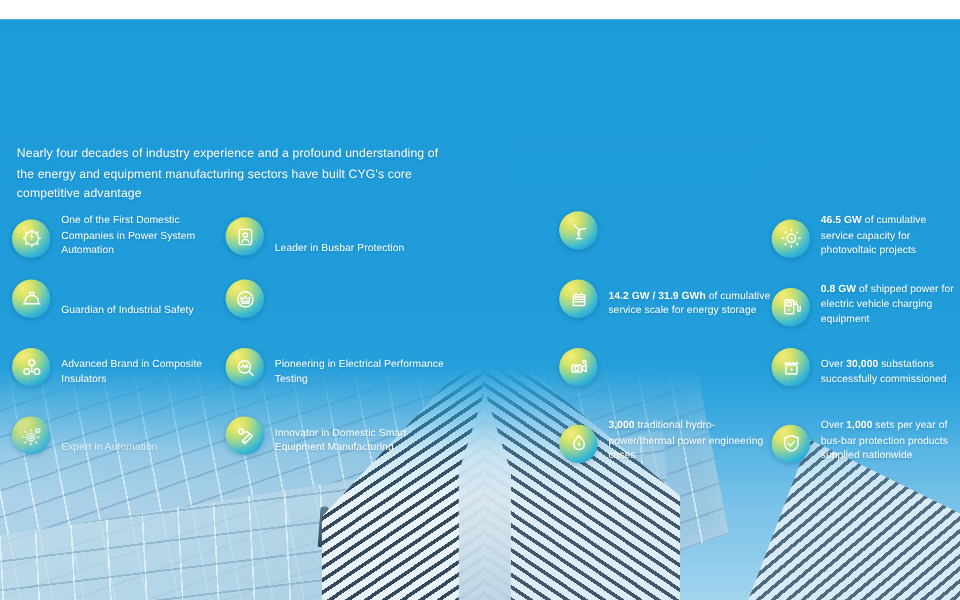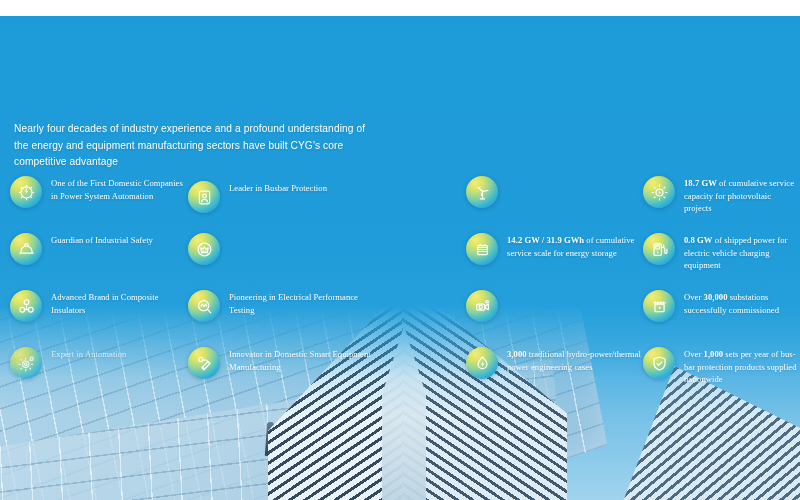--- a/index.html
+++ b/index.html
@@ -128,21 +128,21 @@
   }
 
   .grid { position: absolute; left: 0; top: 160px; width: 800px; }
 
   .col { position: absolute; top: 0; }
   .col-1 { left: 10px;  width: 180px; }
   .col-2 { left: 188px; width: 185px; }
   .col-3 { left: 466px; width: 180px; }
   .col-4 { left: 643px; width: 157px; }
 
-  .item { position: absolute; display: flex; align-items: flex-start; font-family: Liberation Serif, serif; }
+  .item { position: absolute; display: flex; align-items: flex-end; }
   .item .label {
     color: #ffffff;
     font-size: 8.6px;
     line-height: 12.6px;
     letter-spacing: .05px;
     text-shadow: 0 1px 2px rgba(0,55,95,.22);
     padding-top: 1px;
   }
   .item .label b { font-weight: 700; }
 
@@ -318,21 +318,21 @@
 
       <div class="col col-4">
         <div class="item" style="top:0px">
           <span class="badge">
             <svg viewBox="0 0 24 24">
                 <circle cx="12" cy="12" r="4.4"></circle>
                 <path d="M12.6 9.6l-1.9 3.2h1.7l-.8 2.4 2.4-3.3h-1.7z" class="fl"></path>
                 <path d="M12 4.2V2.6M12 21.4v-1.6M19.8 12h1.6M2.6 12h1.6M17.5 6.5l1.1-1.1M5.4 18.6l1.1-1.1M17.5 17.5l1.1 1.1M5.4 5.4l1.1 1.1"></path>
               </svg>
           </span>
-          <span class="label"><span></span><b>18.7 GW</b><span> of cumulative service capacity for photovoltaic projects</span></span>
+          <span class="label"><span></span><b>46.5 GW</b><span> of cumulative service capacity for photovoltaic projects</span></span>
         </div>
         <div class="item" style="top:57px">
           <span class="badge">
             <svg viewBox="0 0 24 24">
                 <rect x="5" y="5" width="9.5" height="14.5" rx="1.4"></rect>
                 <rect x="7.2" y="7.4" width="5" height="4" rx=".7"></rect>
                 <path d="M9.8 13.6l-1.3 2.3h1.4l-.6 1.8 1.9-2.6h-1.3z" class="fl"></path>
                 <path d="M14.5 9.5h2.6a1.6 1.6 0 0 1 1.6 1.6v4.6a1.3 1.3 0 0 0 2.6 0v-4"></path>
                 <path d="M17.2 6.2v3"></path>
               </svg>

